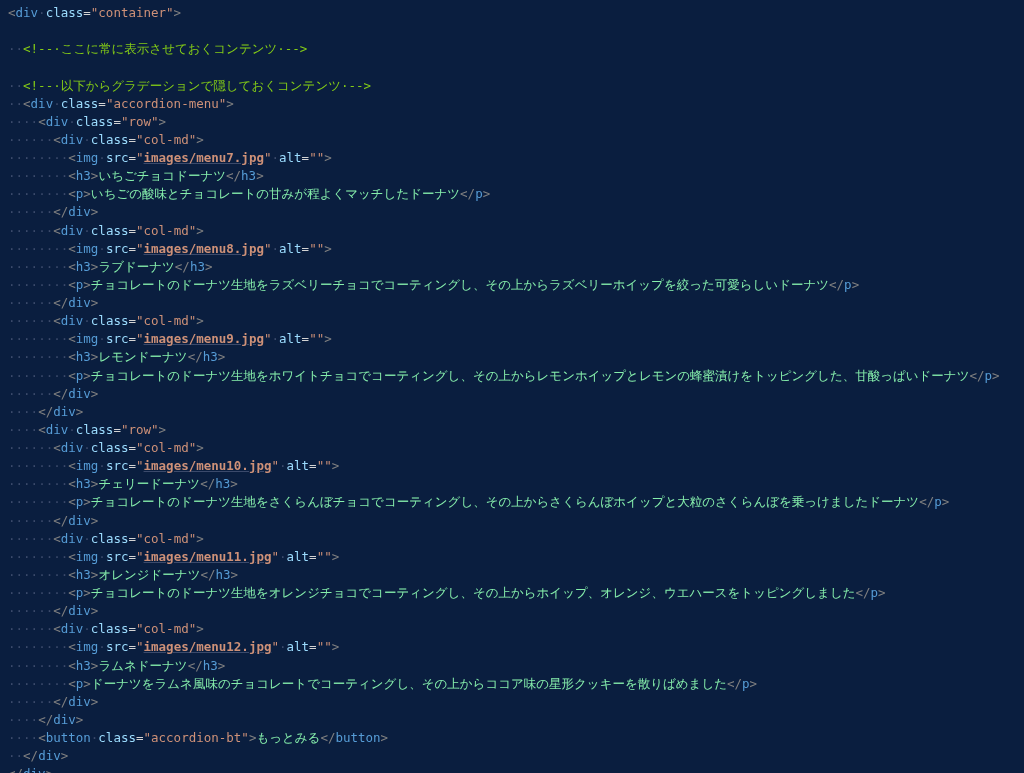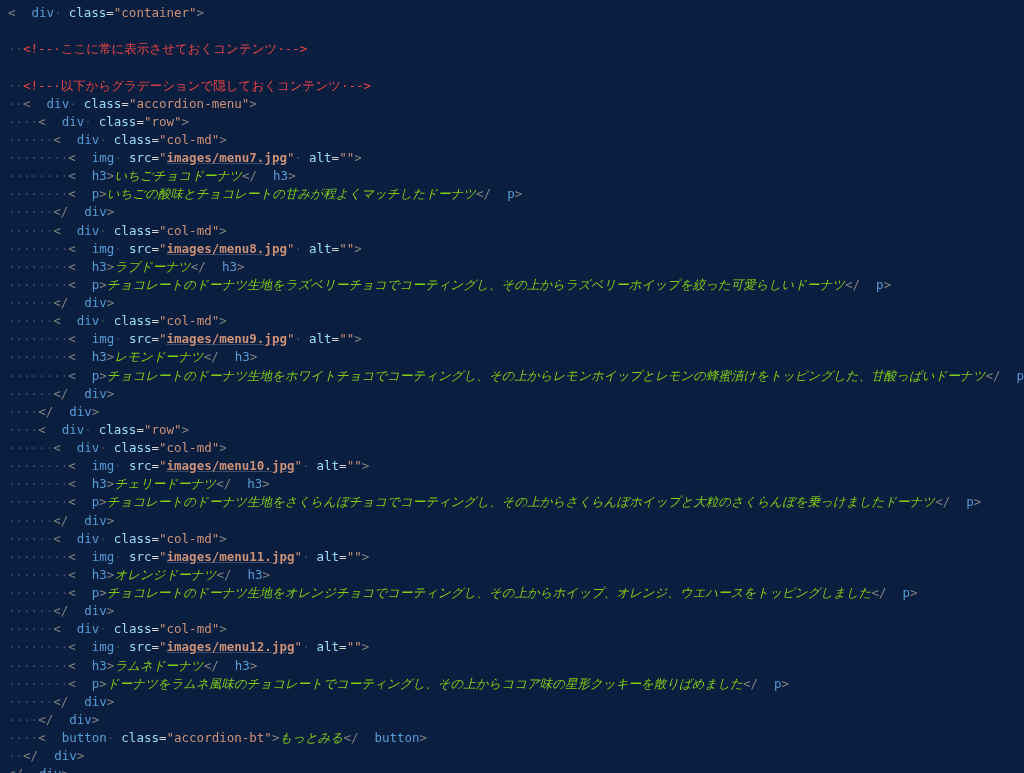--- a/index.html
+++ b/index.html
@@ -8,24 +8,24 @@
     font-family: Consolas, "Courier New", monospace;
     font-size: 12.5px;
     line-height: 1.45;
     padding: 4px 8px;
     color: #d4d4d4;
     width: 1024px;
   }
   .line { white-space: pre; }
   .ws { color: #3b4a6b; }
   .bracket { color: #808080; }
-  .tag { color: #569cd6; margin-left: 16px; }
-  .attr-name { color: #9cdcfe; margin-left: 7px; }
+  .tag { color: #569cd6; }
+  .attr-name { color: #9cdcfe; }
   .eq { color: #d4d4d4; }
   .attr-val { color: #ce9178; }
-  .text { color: #84cc16; font-style: italic; }
-  .comment { color: #ef4444; }
+  .text { color: #86efac; }
+  .comment { color: #84cc16; }
   .underline { text-decoration: underline; text-decoration-color: #3b4a6b; font-weight: bold; }
 </style>
 </head>
 <body>
 
 <pre id="editor"><div class="line"><span class="bracket">&lt;</span><span class="tag">div</span><span class="ws">·</span><span class="attr-name">class</span><span class="eq">=</span><span class="attr-val">"container"</span><span class="bracket">&gt;</span></div><div class="line">&nbsp;</div><div class="line"><span class="ws">··</span><span class="comment">&lt;!--·ここに常に表示させておくコンテンツ·--&gt;</span></div><div class="line">&nbsp;</div><div class="line"><span class="ws">··</span><span class="comment">&lt;!--·以下からグラデーションで隠しておくコンテンツ·--&gt;</span></div><div class="line"><span class="ws">··</span><span class="bracket">&lt;</span><span class="tag">div</span><span class="ws">·</span><span class="attr-name">class</span><span class="eq">=</span><span class="attr-val">"accordion-menu"</span><span class="bracket">&gt;</span></div><div class="line"><span class="ws">··</span><span class="ws">··</span><span class="bracket">&lt;</span><span class="tag">div</span><span class="ws">·</span><span class="attr-name">class</span><span class="eq">=</span><span class="attr-val">"row"</span><span class="bracket">&gt;</span></div><div class="line"><span class="ws">··</span><span class="ws">··</span><span class="ws">··</span><span class="bracket">&lt;</span><span class="tag">div</span><span class="ws">·</span><span class="attr-name">class</span><span class="eq">=</span><span class="attr-val">"col-md"</span><span class="bracket">&gt;</span></div><div class="line"><span class="ws">··</span><span class="ws">··</span><span class="ws">··</span><span class="ws">··</span><span class="bracket">&lt;</span><span class="tag">img</span><span class="ws">·</span><span class="attr-name">src</span><span class="eq">=</span><span class="attr-val">"<span class="underline">images/menu7.jpg</span>"</span><span class="ws">·</span><span class="attr-name">alt</span><span class="eq">=</span><span class="attr-val">""</span><span class="bracket">&gt;</span></div><div class="line"><span class="ws">··</span><span class="ws">··</span><span class="ws">··</span><span class="ws">··</span><span class="bracket">&lt;</span><span class="tag">h3</span><span class="bracket">&gt;</span><span class="text">いちごチョコドーナツ</span><span class="bracket">&lt;/</span><span class="tag">h3</span><span class="bracket">&gt;</span></div><div class="line"><span class="ws">··</span><span class="ws">··</span><span class="ws">··</span><span class="ws">··</span><span class="bracket">&lt;</span><span class="tag">p</span><span class="bracket">&gt;</span><span class="text">いちごの酸味とチョコレートの甘みが程よくマッチしたドーナツ</span><span class="bracket">&lt;/</span><span class="tag">p</span><span class="bracket">&gt;</span></div><div class="line"><span class="ws">··</span><span class="ws">··</span><span class="ws">··</span><span class="bracket">&lt;/</span><span class="tag">div</span><span class="bracket">&gt;</span></div><div class="line"><span class="ws">··</span><span class="ws">··</span><span class="ws">··</span><span class="bracket">&lt;</span><span class="tag">div</span><span class="ws">·</span><span class="attr-name">class</span><span class="eq">=</span><span class="attr-val">"col-md"</span><span class="bracket">&gt;</span></div><div class="line"><span class="ws">··</span><span class="ws">··</span><span class="ws">··</span><span class="ws">··</span><span class="bracket">&lt;</span><span class="tag">img</span><span class="ws">·</span><span class="attr-name">src</span><span class="eq">=</span><span class="attr-val">"<span class="underline">images/menu8.jpg</span>"</span><span class="ws">·</span><span class="attr-name">alt</span><span class="eq">=</span><span class="attr-val">""</span><span class="bracket">&gt;</span></div><div class="line"><span class="ws">··</span><span class="ws">··</span><span class="ws">··</span><span class="ws">··</span><span class="bracket">&lt;</span><span class="tag">h3</span><span class="bracket">&gt;</span><span class="text">ラブドーナツ</span><span class="bracket">&lt;/</span><span class="tag">h3</span><span class="bracket">&gt;</span></div><div class="line"><span class="ws">··</span><span class="ws">··</span><span class="ws">··</span><span class="ws">··</span><span class="bracket">&lt;</span><span class="tag">p</span><span class="bracket">&gt;</span><span class="text">チョコレートのドーナツ生地をラズベリーチョコでコーティングし、その上からラズベリーホイップを絞った可愛らしいドーナツ</span><span class="bracket">&lt;/</span><span class="tag">p</span><span class="bracket">&gt;</span></div><div class="line"><span class="ws">··</span><span class="ws">··</span><span class="ws">··</span><span class="bracket">&lt;/</span><span class="tag">div</span><span class="bracket">&gt;</span></div><div class="line"><span class="ws">··</span><span class="ws">··</span><span class="ws">··</span><span class="bracket">&lt;</span><span class="tag">div</span><span class="ws">·</span><span class="attr-name">class</span><span class="eq">=</span><span class="attr-val">"col-md"</span><span class="bracket">&gt;</span></div><div class="line"><span class="ws">··</span><span class="ws">··</span><span class="ws">··</span><span class="ws">··</span><span class="bracket">&lt;</span><span class="tag">img</span><span class="ws">·</span><span class="attr-name">src</span><span class="eq">=</span><span class="attr-val">"<span class="underline">images/menu9.jpg</span>"</span><span class="ws">·</span><span class="attr-name">alt</span><span class="eq">=</span><span class="attr-val">""</span><span class="bracket">&gt;</span></div><div class="line"><span class="ws">··</span><span class="ws">··</span><span class="ws">··</span><span class="ws">··</span><span class="bracket">&lt;</span><span class="tag">h3</span><span class="bracket">&gt;</span><span class="text">レモンドーナツ</span><span class="bracket">&lt;/</span><span class="tag">h3</span><span class="bracket">&gt;</span></div><div class="line"><span class="ws">··</span><span class="ws">··</span><span class="ws">··</span><span class="ws">··</span><span class="bracket">&lt;</span><span class="tag">p</span><span class="bracket">&gt;</span><span class="text">チョコレートのドーナツ生地をホワイトチョコでコーティングし、その上からレモンホイップとレモンの蜂蜜漬けをトッピングした、甘酸っぱいドーナツ</span><span class="bracket">&lt;/</span><span class="tag">p</span><span class="bracket">&gt;</span></div><div class="line"><span class="ws">··</span><span class="ws">··</span><span class="ws">··</span><span class="bracket">&lt;/</span><span class="tag">div</span><span class="bracket">&gt;</span></div><div class="line"><span class="ws">··</span><span class="ws">··</span><span class="bracket">&lt;/</span><span class="tag">div</span><span class="bracket">&gt;</span></div><div class="line"><span class="ws">··</span><span class="ws">··</span><span class="bracket">&lt;</span><span class="tag">div</span><span class="ws">·</span><span class="attr-name">class</span><span class="eq">=</span><span class="attr-val">"row"</span><span class="bracket">&gt;</span></div><div class="line"><span class="ws">··</span><span class="ws">··</span><span class="ws">··</span><span class="bracket">&lt;</span><span class="tag">div</span><span class="ws">·</span><span class="attr-name">class</span><span class="eq">=</span><span class="attr-val">"col-md"</span><span class="bracket">&gt;</span></div><div class="line"><span class="ws">··</span><span class="ws">··</span><span class="ws">··</span><span class="ws">··</span><span class="bracket">&lt;</span><span class="tag">img</span><span class="ws">·</span><span class="attr-name">src</span><span class="eq">=</span><span class="attr-val">"<span class="underline">images/menu10.jpg</span>"</span><span class="ws">·</span><span class="attr-name">alt</span><span class="eq">=</span><span class="attr-val">""</span><span class="bracket">&gt;</span></div><div class="line"><span class="ws">··</span><span class="ws">··</span><span class="ws">··</span><span class="ws">··</span><span class="bracket">&lt;</span><span class="tag">h3</span><span class="bracket">&gt;</span><span class="text">チェリードーナツ</span><span class="bracket">&lt;/</span><span class="tag">h3</span><span class="bracket">&gt;</span></div><div class="line"><span class="ws">··</span><span class="ws">··</span><span class="ws">··</span><span class="ws">··</span><span class="bracket">&lt;</span><span class="tag">p</span><span class="bracket">&gt;</span><span class="text">チョコレートのドーナツ生地をさくらんぼチョコでコーティングし、その上からさくらんぼホイップと大粒のさくらんぼを乗っけましたドーナツ</span><span class="bracket">&lt;/</span><span class="tag">p</span><span class="bracket">&gt;</span></div><div class="line"><span class="ws">··</span><span class="ws">··</span><span class="ws">··</span><span class="bracket">&lt;/</span><span class="tag">div</span><span class="bracket">&gt;</span></div><div class="line"><span class="ws">··</span><span class="ws">··</span><span class="ws">··</span><span class="bracket">&lt;</span><span class="tag">div</span><span class="ws">·</span><span class="attr-name">class</span><span class="eq">=</span><span class="attr-val">"col-md"</span><span class="bracket">&gt;</span></div><div class="line"><span class="ws">··</span><span class="ws">··</span><span class="ws">··</span><span class="ws">··</span><span class="bracket">&lt;</span><span class="tag">img</span><span class="ws">·</span><span class="attr-name">src</span><span class="eq">=</span><span class="attr-val">"<span class="underline">images/menu11.jpg</span>"</span><span class="ws">·</span><span class="attr-name">alt</span><span class="eq">=</span><span class="attr-val">""</span><span class="bracket">&gt;</span></div><div class="line"><span class="ws">··</span><span class="ws">··</span><span class="ws">··</span><span class="ws">··</span><span class="bracket">&lt;</span><span class="tag">h3</span><span class="bracket">&gt;</span><span class="text">オレンジドーナツ</span><span class="bracket">&lt;/</span><span class="tag">h3</span><span class="bracket">&gt;</span></div><div class="line"><span class="ws">··</span><span class="ws">··</span><span class="ws">··</span><span class="ws">··</span><span class="bracket">&lt;</span><span class="tag">p</span><span class="bracket">&gt;</span><span class="text">チョコレートのドーナツ生地をオレンジチョコでコーティングし、その上からホイップ、オレンジ、ウエハースをトッピングしました</span><span class="bracket">&lt;/</span><span class="tag">p</span><span class="bracket">&gt;</span></div><div class="line"><span class="ws">··</span><span class="ws">··</span><span class="ws">··</span><span class="bracket">&lt;/</span><span class="tag">div</span><span class="bracket">&gt;</span></div><div class="line"><span class="ws">··</span><span class="ws">··</span><span class="ws">··</span><span class="bracket">&lt;</span><span class="tag">div</span><span class="ws">·</span><span class="attr-name">class</span><span class="eq">=</span><span class="attr-val">"col-md"</span><span class="bracket">&gt;</span></div><div class="line"><span class="ws">··</span><span class="ws">··</span><span class="ws">··</span><span class="ws">··</span><span class="bracket">&lt;</span><span class="tag">img</span><span class="ws">·</span><span class="attr-name">src</span><span class="eq">=</span><span class="attr-val">"<span class="underline">images/menu12.jpg</span>"</span><span class="ws">·</span><span class="attr-name">alt</span><span class="eq">=</span><span class="attr-val">""</span><span class="bracket">&gt;</span></div><div class="line"><span class="ws">··</span><span class="ws">··</span><span class="ws">··</span><span class="ws">··</span><span class="bracket">&lt;</span><span class="tag">h3</span><span class="bracket">&gt;</span><span class="text">ラムネドーナツ</span><span class="bracket">&lt;/</span><span class="tag">h3</span><span class="bracket">&gt;</span></div><div class="line"><span class="ws">··</span><span class="ws">··</span><span class="ws">··</span><span class="ws">··</span><span class="bracket">&lt;</span><span class="tag">p</span><span class="bracket">&gt;</span><span class="text">ドーナツをラムネ風味のチョコレートでコーティングし、その上からココア味の星形クッキーを散りばめました</span><span class="bracket">&lt;/</span><span class="tag">p</span><span class="bracket">&gt;</span></div><div class="line"><span class="ws">··</span><span class="ws">··</span><span class="ws">··</span><span class="bracket">&lt;/</span><span class="tag">div</span><span class="bracket">&gt;</span></div><div class="line"><span class="ws">··</span><span class="ws">··</span><span class="bracket">&lt;/</span><span class="tag">div</span><span class="bracket">&gt;</span></div><div class="line"><span class="ws">··</span><span class="ws">··</span><span class="bracket">&lt;</span><span class="tag">button</span><span class="ws">·</span><span class="attr-name">class</span><span class="eq">=</span><span class="attr-val">"accordion-bt"</span><span class="bracket">&gt;</span><span class="text">もっとみる</span><span class="bracket">&lt;/</span><span class="tag">button</span><span class="bracket">&gt;</span></div><div class="line"><span class="ws">··</span><span class="bracket">&lt;/</span><span class="tag">div</span><span class="bracket">&gt;</span></div><div class="line"><span class="bracket">&lt;/</span><span class="tag">div</span><span class="bracket">&gt;</span></div></pre>
 
 </body></html>

